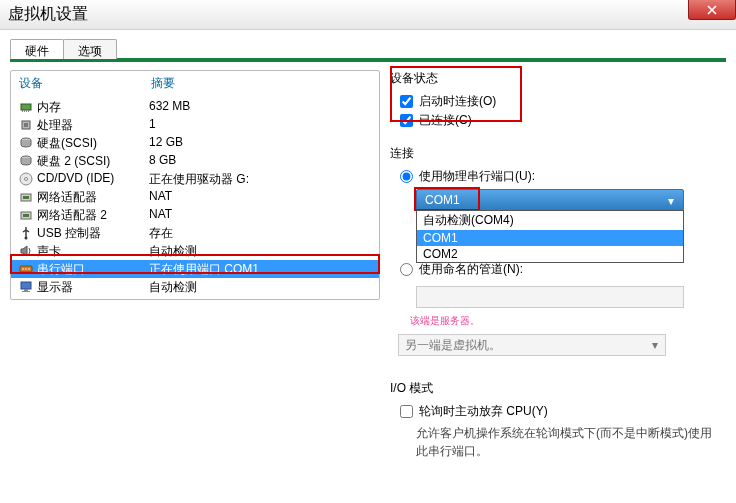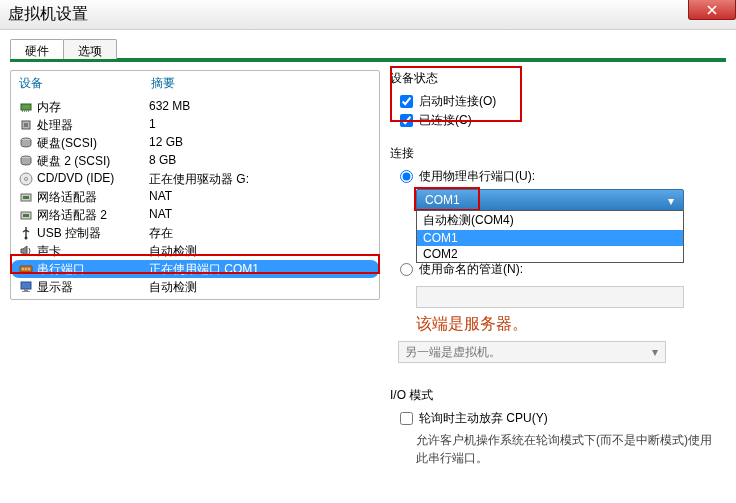--- a/index.html
+++ b/index.html
@@ -30,21 +30,21 @@
 .rad{display:flex;align-items:center;gap:6px;margin:6px 0 4px 10px}
 .rad input{width:13px;height:13px}
 .combo{position:relative;margin-left:26px;margin-top:2px}
 .combo-btn{height:22px;width:268px;background:linear-gradient(#5aa7e8,#2d7cc1);border:1px solid #3b6ea5;border-radius:2px;display:flex;align-items:center;padding:0 8px;color:#fff;position:relative}
 .combo-btn .arr{position:absolute;right:4px;top:3px;width:16px;height:15px;display:flex;align-items:center;justify-content:center;color:#fff}
 .dd{position:absolute;top:21px;left:0;width:268px;background:#fff;border:1px solid #555;z-index:5}
 .dd .opt{padding:1px 6px}
 .dd .opt.sel{background:#3399ff;color:#fff}
 .textin{margin-left:26px;margin-top:4px;width:268px;height:22px;border:1px solid #ccc;background:#fff;padding:0 6px}
 .textin.dis{background:#f4f4f4;color:#888}
-.hint{margin-left:26px;color:#c2410c;margin-top:6px;margin-bottom:6px;font-size:16px}
+.hint{margin-left:20px;color:#ec4899;margin-top:6px;margin-bottom:6px;font-size:10px}
 .sel-dis{margin-left:8px;margin-top:2px;width:268px;height:22px;border:1px solid #ccc;background:#f4f4f4;color:#777;display:flex;align-items:center;padding:5px 6px;position:relative}
 .sel-dis .arr{position:absolute;right:2px;width:16px;text-align:center;color:#777}
 .io-desc{margin-left:26px;color:#444;line-height:1.5;margin-top:4px}
 svg{display:block}
 </style>
 </head>
 <body>
 <div class="window">
 
   <div class="titlebar">
@@ -156,21 +156,21 @@
               <div class="devrow">
                 <span class="ic">
                   <svg width="16" height="16" viewBox="0 0 16 16">
                     <path d="M3 6 H5 L9 3 V13 L5 10 H3 Z" fill="#888" stroke="#555"></path>
                     <path d="M11 5 Q13 8 11 11" stroke="#555" fill="none"></path>
                   </svg>
                 </span>
                 <span class="nm">声卡</span>
                 <span class="sm">自动检测</span>
               </div>
-              <div class="devrow" style="background: rgb(51, 153, 255); color: rgb(255, 255, 255); border-radius: 8px;">
+              <div class="devrow" style="background: rgb(51, 153, 255); color: rgb(255, 255, 255);">
                 <span class="ic">
                   <svg width="16" height="16" viewBox="0 0 16 16">
                     <rect x="2" y="5" width="12" height="6" rx="1" fill="#c97a2a" stroke="#7a4a10"></rect>
                     <circle cx="5" cy="8" r="0.8" fill="#fff"></circle>
                     <circle cx="8" cy="8" r="0.8" fill="#fff"></circle>
                     <circle cx="11" cy="8" r="0.8" fill="#fff"></circle>
                   </svg>
                 </span>
                 <span class="nm">串行端口</span>
                 <span class="sm">正在使用端口 COM1</span>

